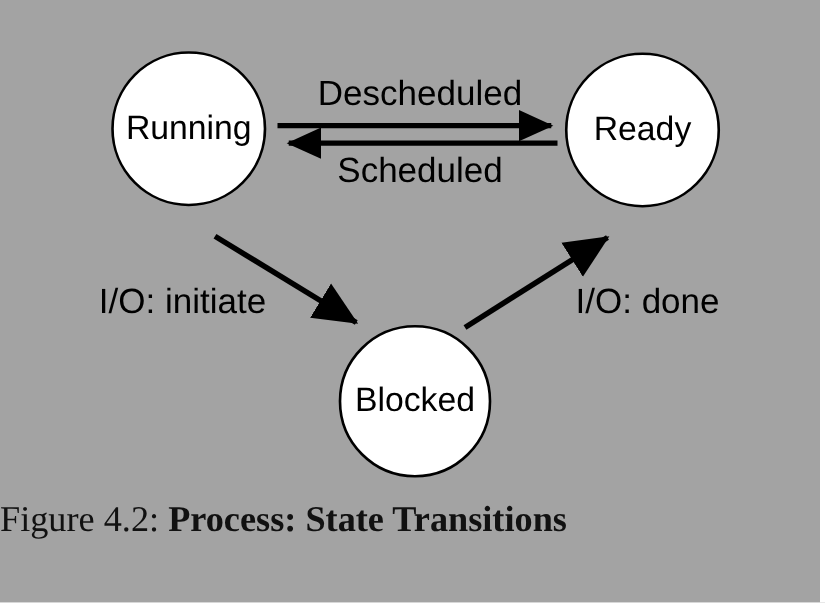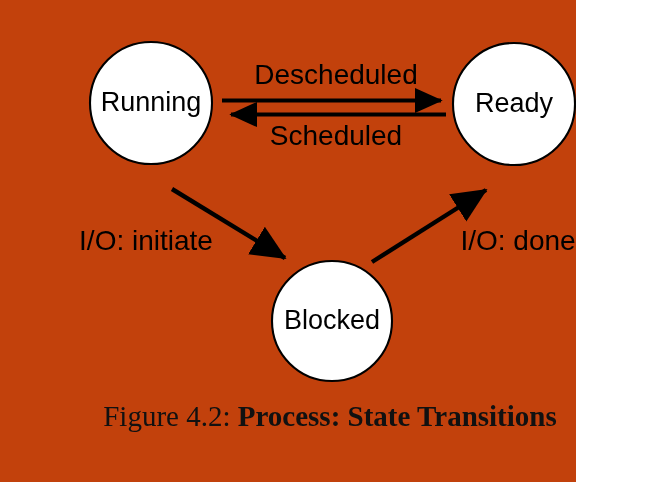--- a/index.html
+++ b/index.html
@@ -2,23 +2,23 @@
 <html><head>
 <meta charset="utf-8">
 <style>
   html, body {
     margin: 0;
     padding: 0;
     background: #ffffff;
   }
   #figure-root {
     position: relative;
-    width: 576px;
+    width: 656px;
     height: 482px;
-    background: #c2410c;
+    background: #a3a3a3;
     overflow: hidden;
     font-family: "Liberation Sans", sans-serif;
   }
   #diagram-svg {
     position: absolute;
     left: 0;
     top: 0;
     width: 660px;
     height: 482px;
     display: block;
@@ -44,21 +44,20 @@
   }
   .edge-line {
     stroke: #000000;
     fill: none;
   }
   .caption {
     position: absolute;
     left: 0;
     top: 400px;
     width: 660px;
-    text-align: center;
     font-family: "Liberation Serif", serif;
     font-size: 29px;
     color: #111111;
     white-space: nowrap;
   }
   .caption-prefix {
     font-weight: normal;
   }
   .caption-title {
     font-weight: bold;

